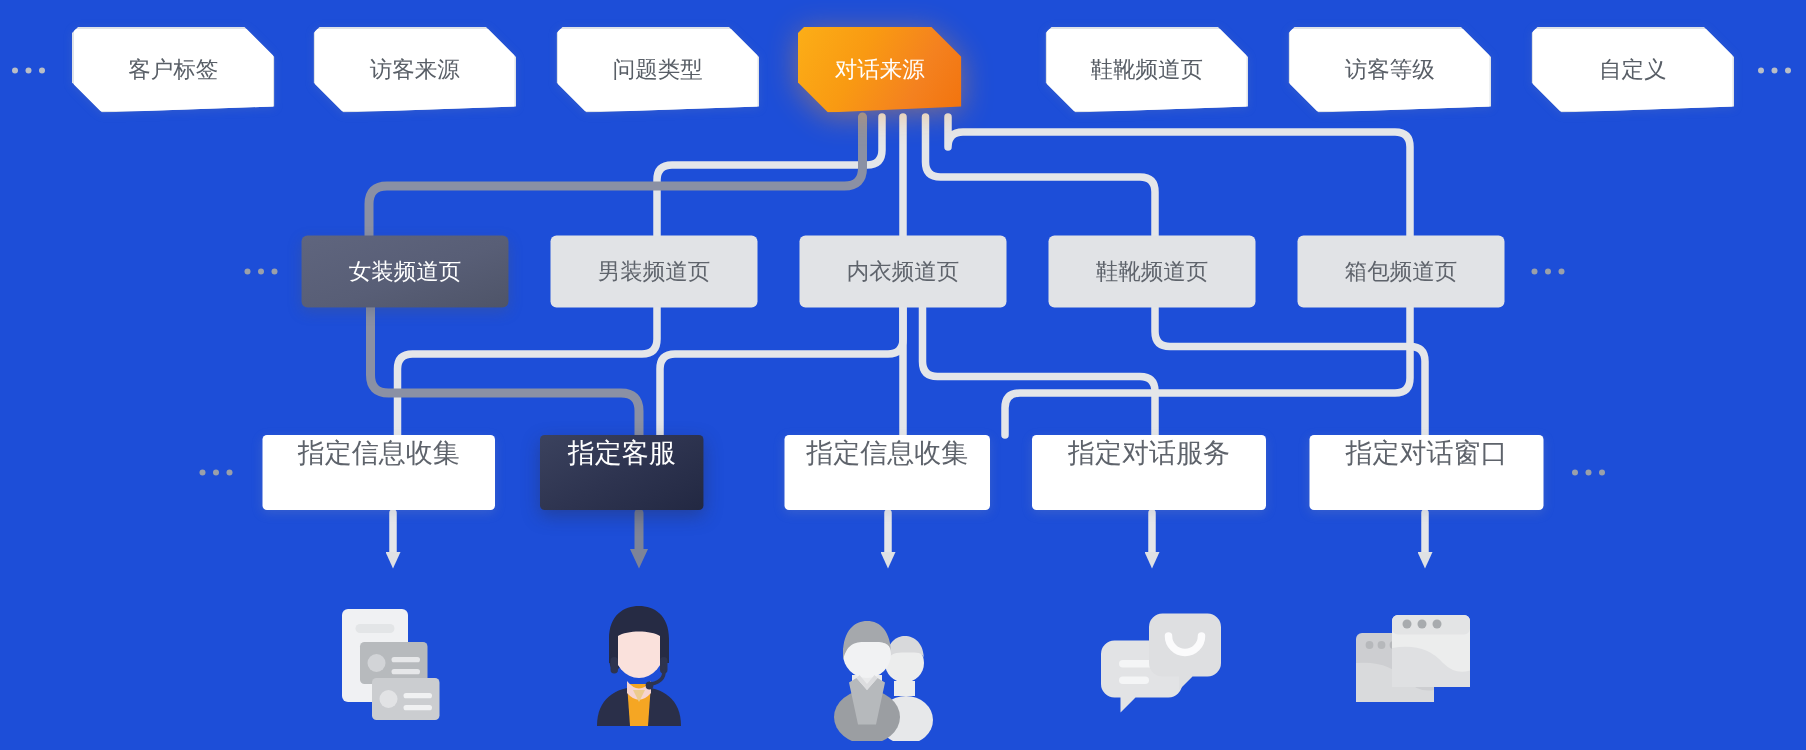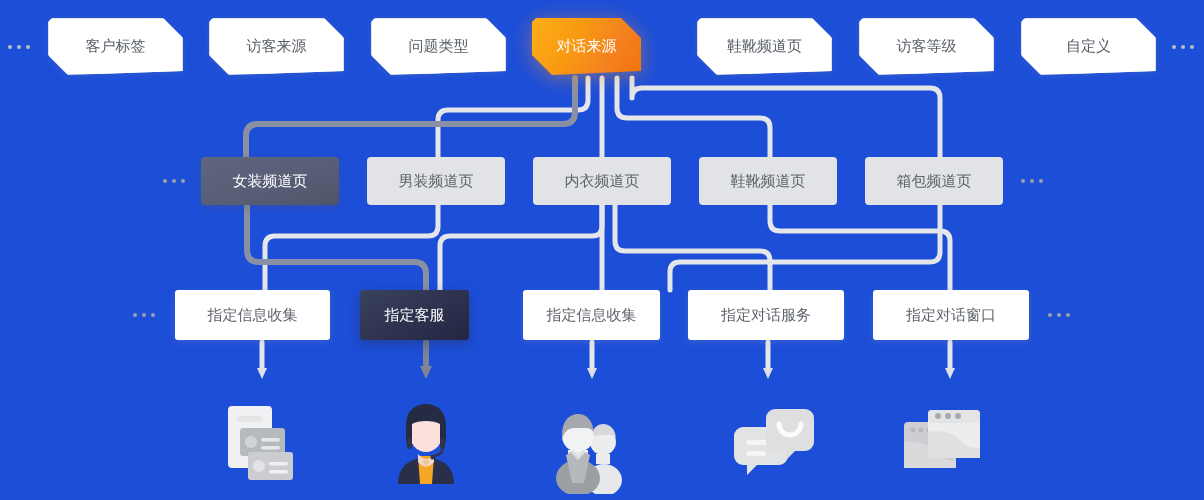--- a/index.html
+++ b/index.html
@@ -76,23 +76,22 @@
     box-shadow: 0 3px 9px rgba(80,88,115,.33);
   }
 
   
   .card {
     position: absolute;
     height: 50px;
     border-radius: 3px;
     box-sizing: border-box;
     display: flex;
-    align-items: center;
     justify-content: center;
-    font-size: 15px;
+    font-size: 18px;
     color: #5e636b;
     background: #ffffff;
     box-shadow: 0 2px 7px rgba(150,158,172,.22);
     cursor: pointer;
   }
   .card.active {
     background: linear-gradient(150deg, #3b425e 0%, #2e3450 50%, #222842 100%);
     color: #ffffff;
     box-shadow: 0 4px 12px rgba(40,48,80,.42);
   }

